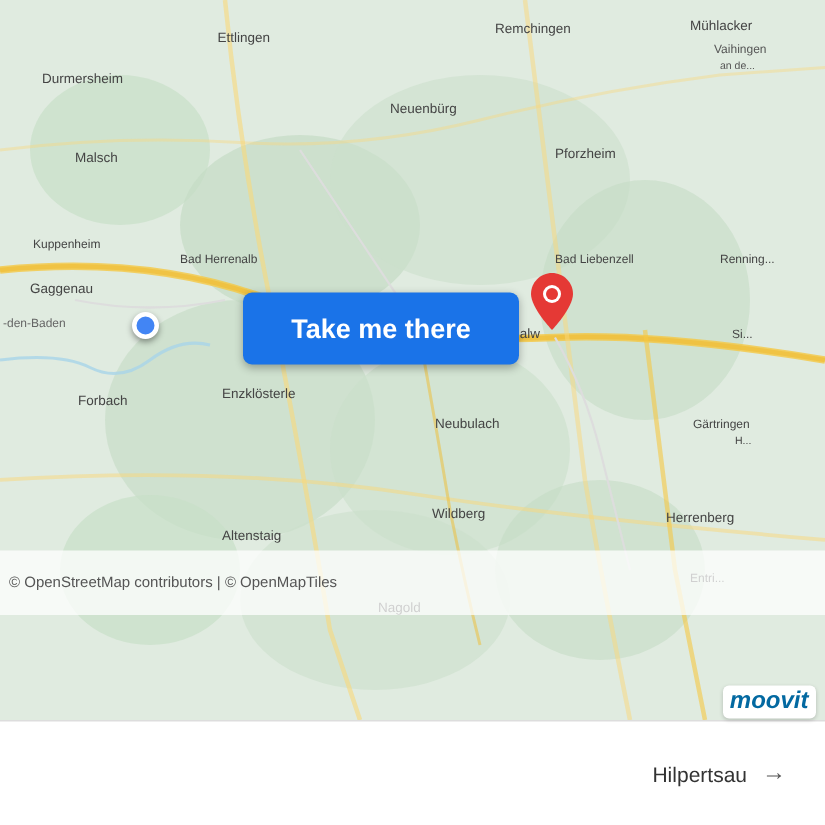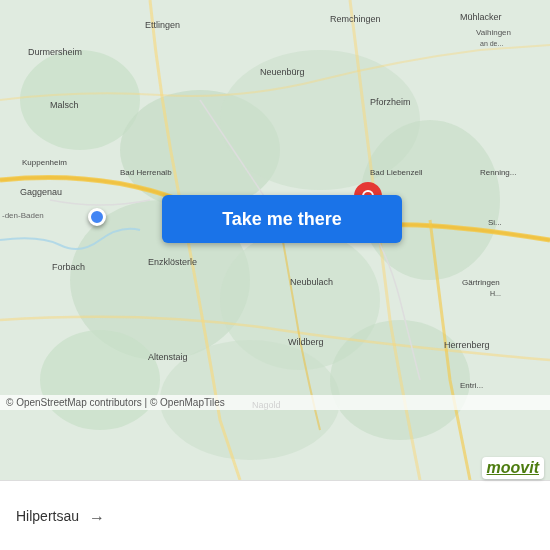--- a/index.html
+++ b/index.html
@@ -24,21 +24,21 @@
     #map-svg {
       width: 100%;
       height: 100%;
     }
 
     
     #take-me-there-btn {
       position: absolute;
       top: 195px;
       left: 162px;
-      width: 240px;
+      width: 184px;
       height: 48px;
       background-color: #1a73e8;
       color: white;
       border: none;
       border-radius: 6px;
       font-size: 18px;
       font-weight: 600;
       cursor: pointer;
       display: flex;
       align-items: center;
@@ -79,20 +79,21 @@
       display: flex;
       align-items: center;
       padding: 0 16px;
       border-top: 1px solid #ddd;
     }
 
     .route-info {
       display: flex;
       align-items: center;
       width: 100%;
+      justify-content: flex-end;
     }
 
     .from-label {
       font-size: 14px;
       color: #333;
       font-weight: 500;
     }
 
     .arrow-icon {
       margin: 0 10px;
@@ -108,21 +109,21 @@
 
     
     #attribution-bar {
       position: absolute;
       bottom: 70px;
       left: 0;
       width: 100%;
       background: rgba(255,255,255,0.75);
       font-size: 10px;
       color: #555;
-      padding: 2px 6px;
+      padding: 16px 6px;
       z-index: 6;
     }
 
   </style>
 </head>
 <body>
 
 <div id="map-container">
   
   <svg id="map-svg" viewBox="0 0 550 480" xmlns="http://www.w3.org/2000/svg">
@@ -215,14 +216,14 @@
 </div>
 
 <div id="bottom-bar">
   <div class="route-info">
     <span class="from-label">Hilpertsau</span>
     <span class="arrow-icon">→</span>
   </div>
 </div>
 
 <div style="position:absolute; bottom:71px; right:6px; z-index:10; background:white; border-radius:4px; padding:2px 5px; display:flex; align-items:center; box-shadow:0 1px 3px rgba(0,0,0,0.2);">
-  <span style="font-size:16px; font-weight:bold; color:#4d7c0f; font-style:italic; font-family:Arial;text-decoration:underline;">moovit</span>
+  <span style="font-size:16px; font-weight:bold; color:#0369a1; font-style:italic; font-family:Arial;">moovit</span>
 </div>
 
 </body></html>

